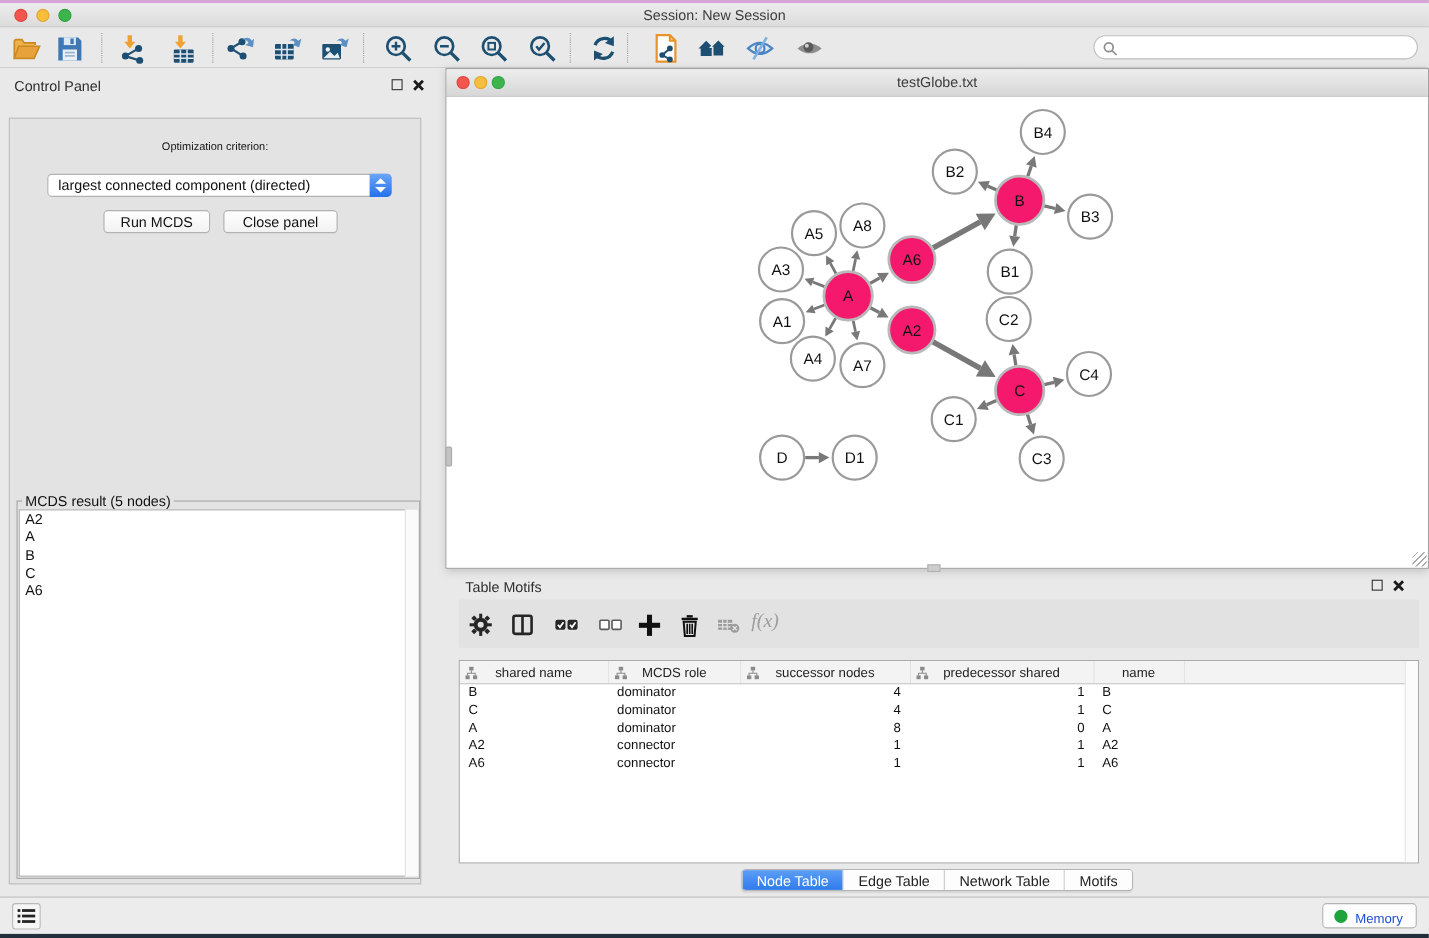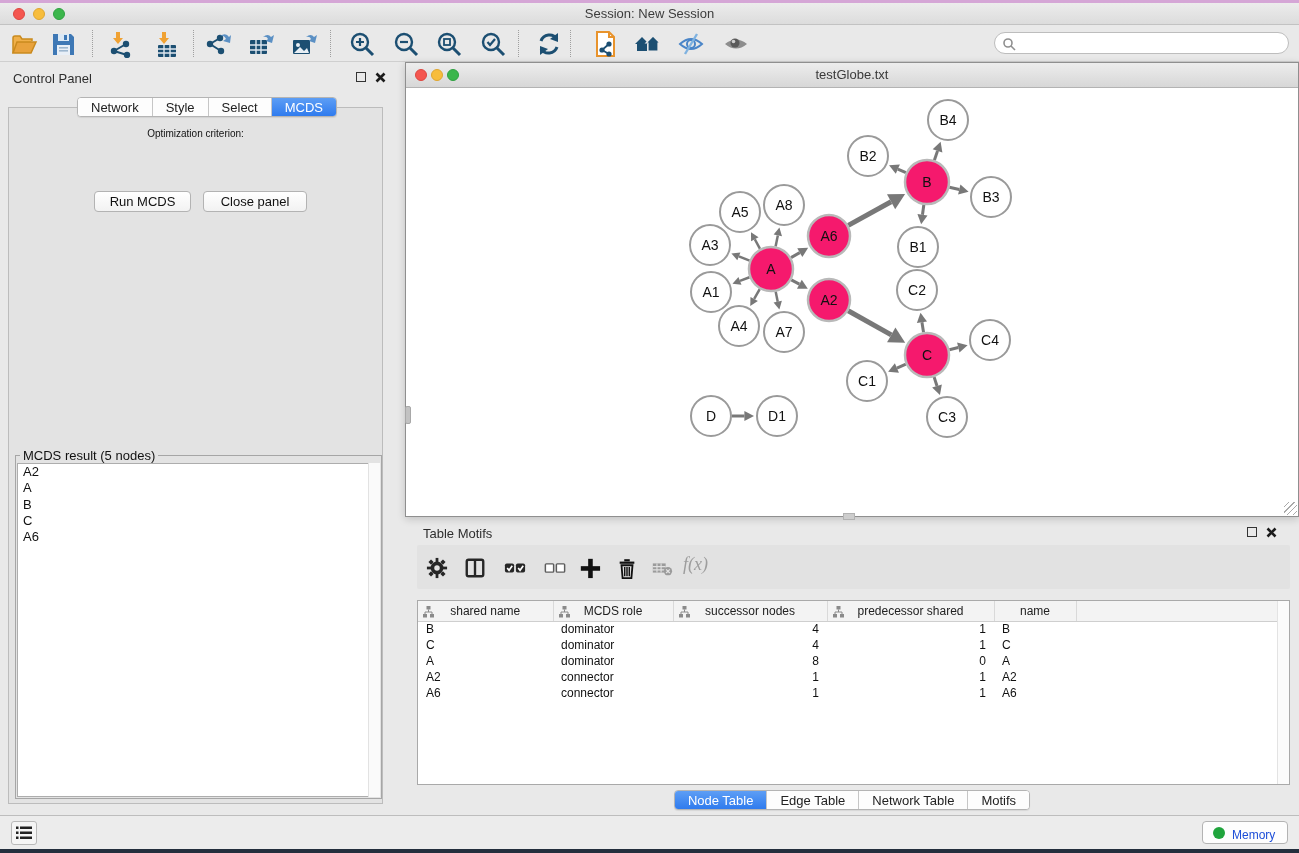--- a/index.html
+++ b/index.html
@@ -241,28 +241,29 @@
 <div id="main" class="abs">
 
   <div id="control-panel" class="abs">
     <div id="cp-title" class="abs">Control Panel</div>
     <div id="cp-btns" class="panel-btns">
       <span class="float-box"></span>
       <svg class="close-x" viewBox="0 0 11 11">
         <path d="M1.5 1.5 L9.5 9.5 M9.5 1.5 L1.5 9.5" stroke="#1b1b1b" stroke-width="2.6"></path>
         </svg>
     </div>
-    <div id="cp-tabs" class="tabbar">
-        <span class="tab">Network</span>
-        <span class="tab">Style</span>
-        <span class="tab">Select</span>
-        <span class="tab sel">MCDS</span>
-      </div>
     <div id="cp-sub" class="abs">
       <div id="opt-label" class="abs">Optimization criterion:</div>
+      <div id="opt-select" class="abs">
+        <span class="val">largest connected component (directed)</span>
+        <span id="opt-stepper">
+            <i class="up"></i>
+            <i class="dn"></i>
+          </span>
+      </div>
       <div id="run-btn" class="push-btn">Run MCDS</div>
       <div id="close-btn" class="push-btn">Close panel</div>
       <div id="result-fieldset" class="abs">
         <span id="result-legend">MCDS result (5 nodes)</span>
         <div id="result-list">
             <div class="li">A2</div>
             <div class="li">A</div>
             <div class="li">B</div>
             <div class="li">C</div>
             <div class="li">A6</div>

